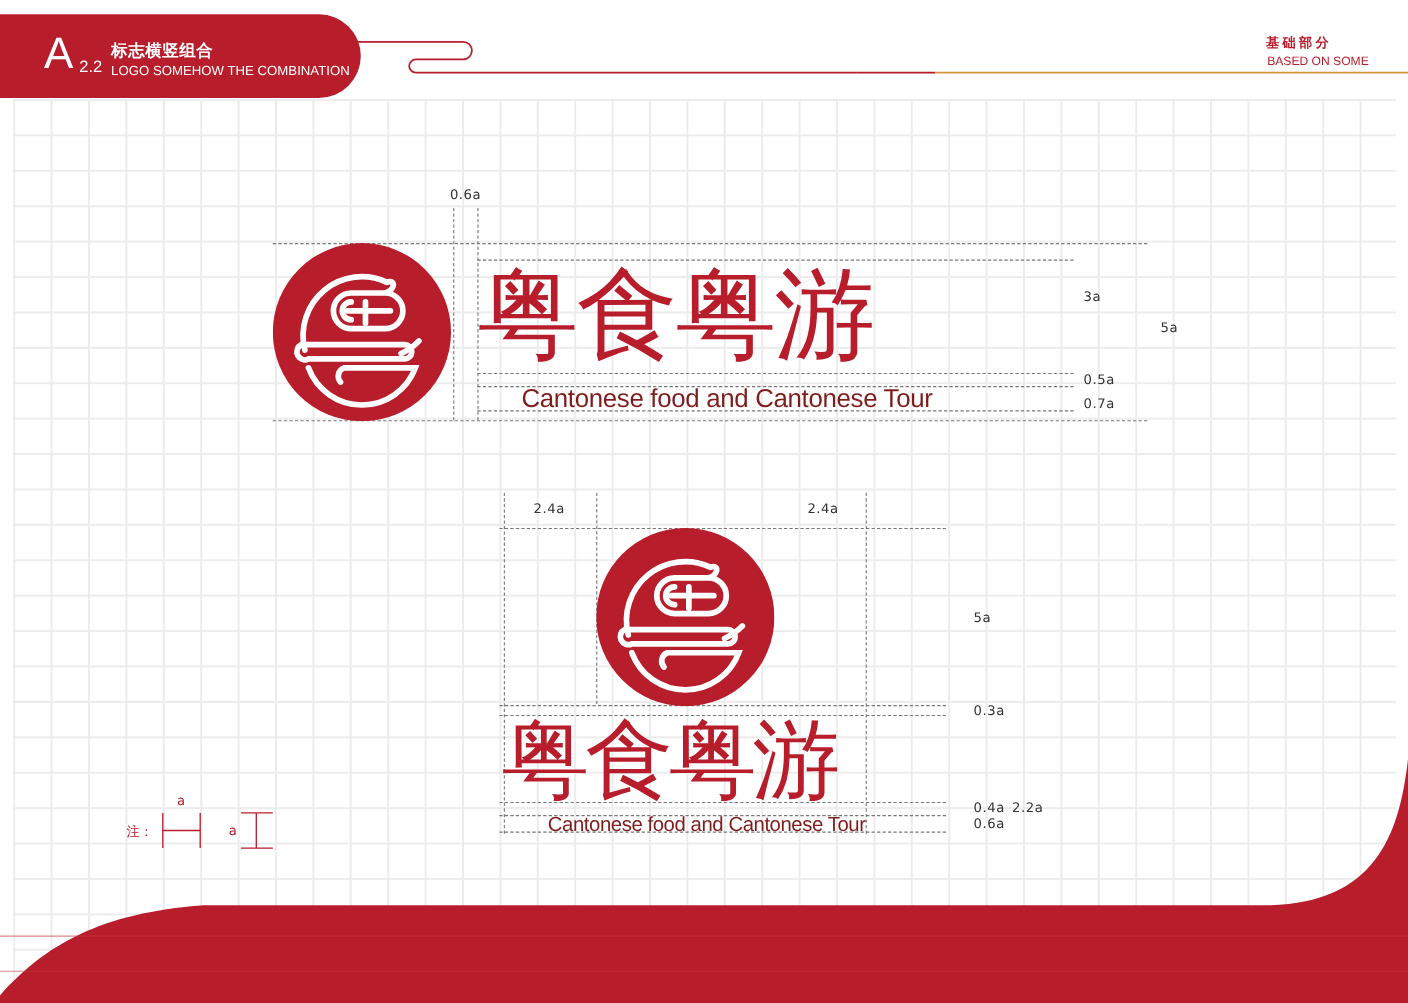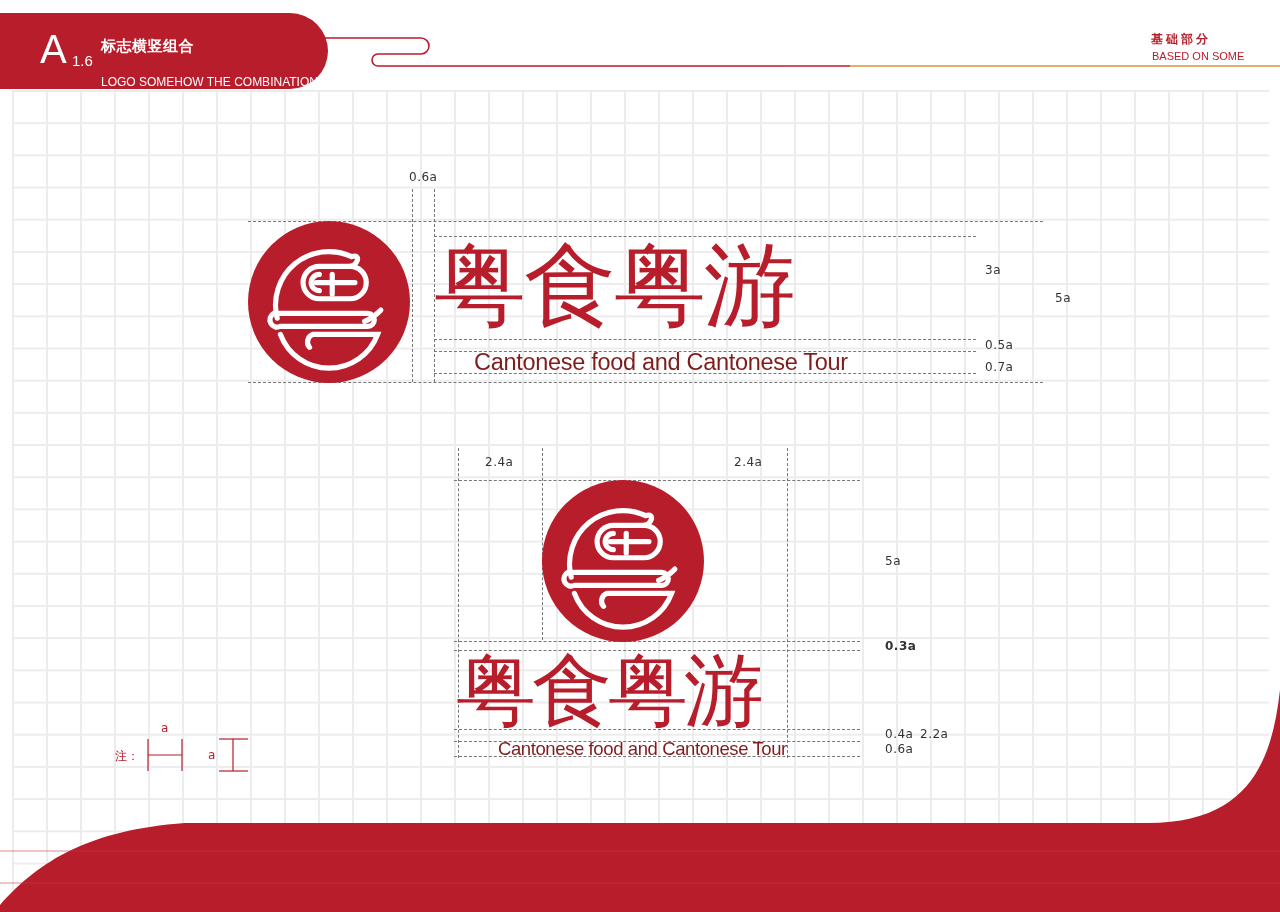--- a/index.html
+++ b/index.html
@@ -30,21 +30,21 @@
     }
     .header-num {
       position: absolute; left: 72px; top: 53px; color: #fff; font-size: 15px; line-height: 15px;
     }
     .header-cn {
       position: absolute; left: 101px; top: 38px; color: #fff; font-size: 15px; line-height: 16px; font-weight: bold;
       font-family: "DejaVu Sans", sans-serif;
       letter-spacing: 0.5px;
     }
     .header-en {
-      position: absolute; left: 101px; top: 58px; color: #fff; font-size: 12px; line-height: 13px; margin-top: 18px;
+      position: absolute; left: 101px; top: 58px; color: #fff; font-size: 12px; line-height: 13px;
     }
     .header-deco { position: absolute; left: 0; top: 0; width: 1280px; height: 90px; pointer-events: none; }
     .section-cn {
       position: absolute; left: 1151px; top: 29px; color: #b81d2b; font-size: 12px; line-height: 20px; font-weight: bold;
       letter-spacing: 3px; font-family: "DejaVu Sans", sans-serif;
     }
     .section-en {
       position: absolute; left: 1152px; top: 51px; color: #b81d2b; font-size: 11px; line-height: 11px;
     }
     .dim { position: absolute; color: #333; font-size: 12px; line-height: 13px; font-family: "DejaVu Sans", sans-serif; letter-spacing: 0.5px; }
@@ -68,21 +68,21 @@
 <svg class="bottom-band" viewBox="0 0 1280 912" width="1280" height="912">
   <path d="M0,912 L0,905 C40,860 90,830 185,823 L1148,823 C1250,823 1272,760 1280,690 L1280,912 Z" fill="#b81d2b"></path>
   <g stroke="#c43a45" stroke-width="1" opacity="0.6">
     <line x1="0" y1="851" x2="1280" y2="851"></line>
     <line x1="0" y1="883" x2="1280" y2="883"></line>
   </g>
 </svg>
 
 <div class="header-pill"></div>
 <div class="header-big-a">A</div>
-<div class="header-num">1.6</div>
+<div class="header-num">2.2</div>
 <div class="header-cn">标志横竖组合</div>
 <div class="header-en">LOGO SOMEHOW THE COMBINATION</div>
 
 <svg class="header-deco" viewBox="0 0 1280 90" width="1280" height="90">
   <path d="M320,38 L421,38 A8,8 0 0 1 421,54 L378,54 A6,6 0 0 0 378,66 L779,66" fill="none" stroke="#b81d2b" stroke-width="1.6"></path>
   <line x1="779" y1="66" x2="850" y2="66" stroke="#b81d2b" stroke-width="1.6"></line>
   <line x1="850" y1="66" x2="1280" y2="66" stroke="#d4943a" stroke-width="1.6"></line>
 </svg>
 
 <div class="section-cn">基础部分</div>
@@ -145,21 +145,21 @@
       <path d="M20,70 A32,32 0 0 0 80,70 L40,70 A5,5 0 0 0 38,78"></path>
     </g>
   </svg>
 
   <div class="logo-cn" style="left:456px; top:646px; font-size:80px; line-height:90px; letter-spacing:-4px;">粤食粤游</div>
   <div class="logo-en" style="left:458px; top:739px; font-size:18.5px; line-height:20px; letter-spacing:-0.4px;">Cantonese food and Cantonese Tour</div>
 
   <div class="dim" style="left:485px; top:456px;">2.4a</div>
   <div class="dim" style="left:734px; top:456px;">2.4a</div>
   <div class="dim" style="left:885px; top:555px;">5a</div>
-  <div class="dim" style="left:885px; top:640px;font-weight:bold;">0.3a</div>
+  <div class="dim" style="left:885px; top:640px;">0.3a</div>
   <div class="dim" style="left:920px; top:684px;margin-top:44px;">2.2a</div>
   <div class="dim" style="left:885px; top:728px;">0.4a</div>
   <div class="dim" style="left:885px; top:743px;">0.6a</div>
 </div>
 
 <div>
   <div class="note-label" style="left:115px; top:748px;">注：</div>
   <div class="note-label" style="left:161px; top:721px;">a</div>
   <div class="note-label" style="left:208px; top:748px;">a</div>
   <svg class="note-svg" style="left:140px; top:735px;" width="120" height="40" viewBox="0 0 120 40">

